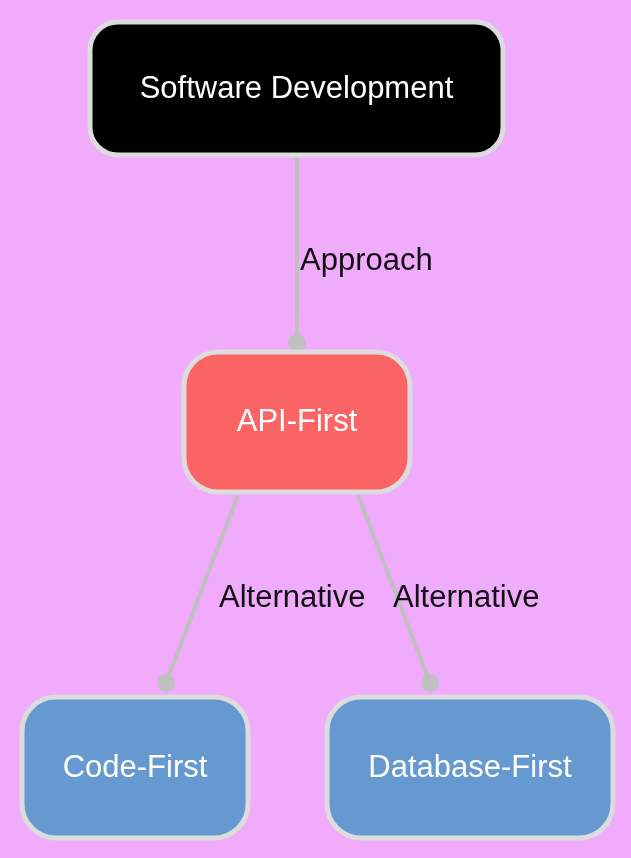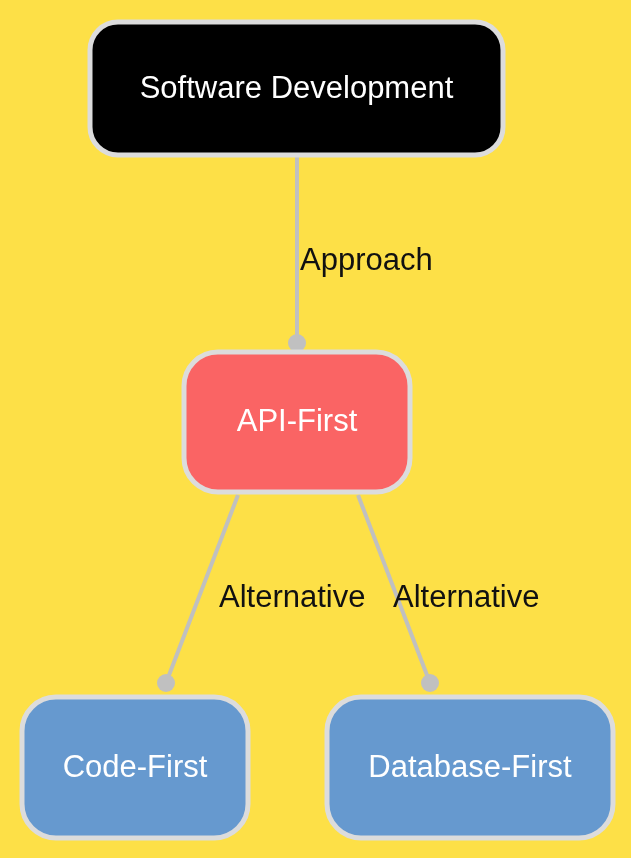--- a/index.html
+++ b/index.html
@@ -48,21 +48,21 @@
     font-family: "Liberation Sans", sans-serif;
     font-size: 31px;
     fill: #111111;
     text-anchor: start;
     dominant-baseline: alphabetic;
   }
 </style>
 </head>
 <body>
 
-<div id="diagram-canvas" style="background: #fde047;">
+<div id="diagram-canvas" style="background: #f0abfc;">
   <svg class="graph" viewBox="0 0 631 858" xmlns="http://www.w3.org/2000/svg">
 
     <g>
 
       <g>
         <line class="edge-line" x1="297" y1="155" x2="297" y2="343" stroke="#c0c0c0"></line>
         <circle class="edge-endpoint" cx="297" cy="343" r="9" fill="#c0c0c0"></circle>
       </g>
 
       <g>

